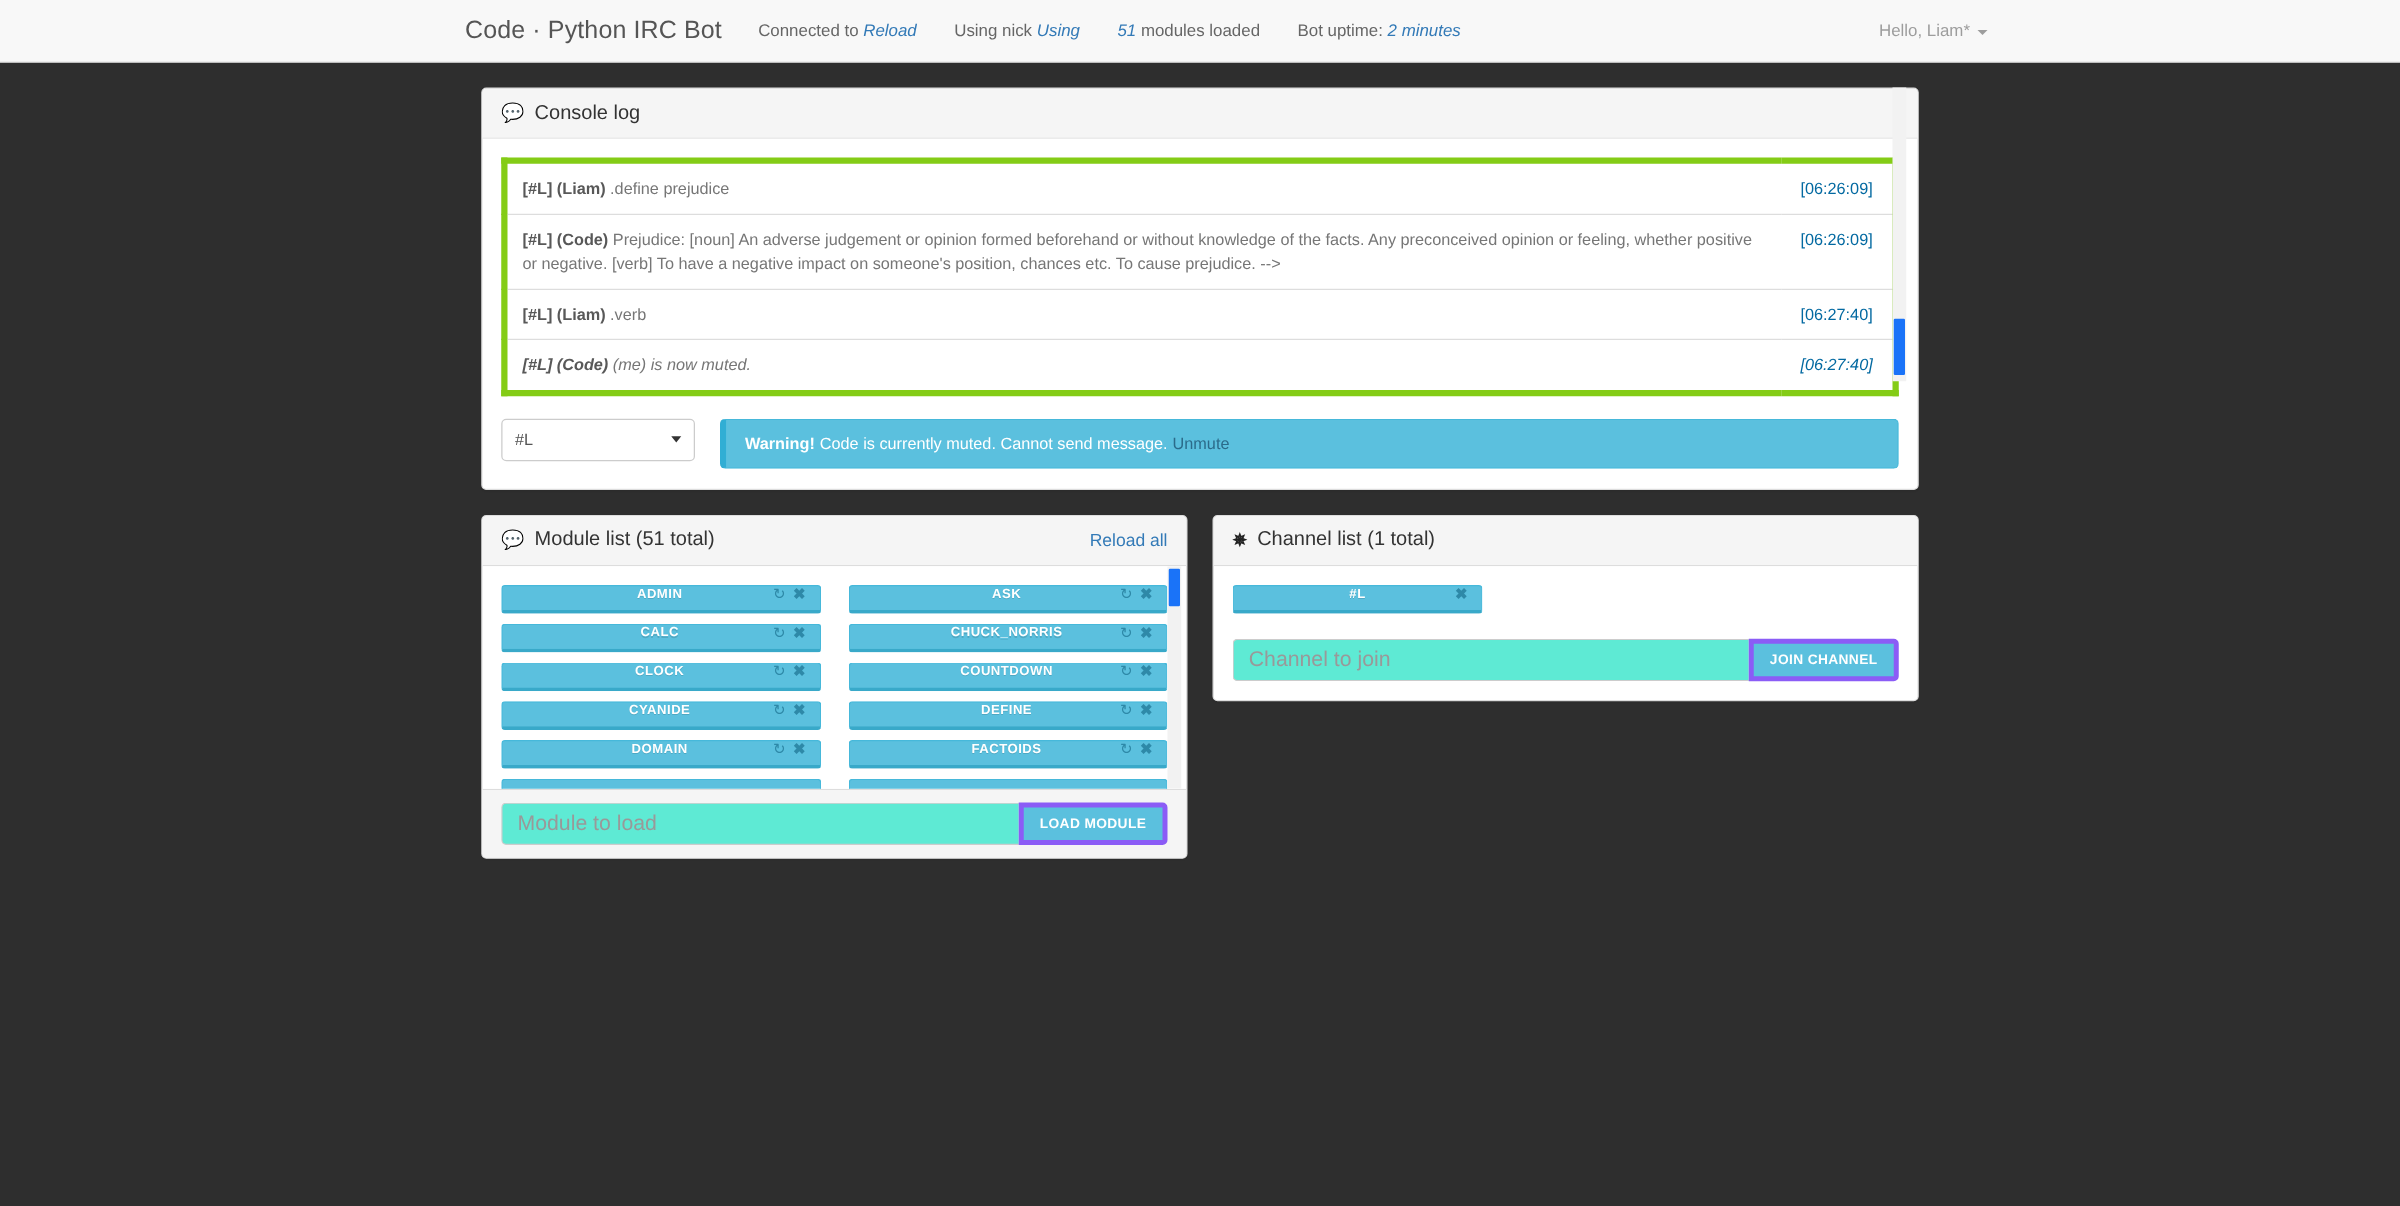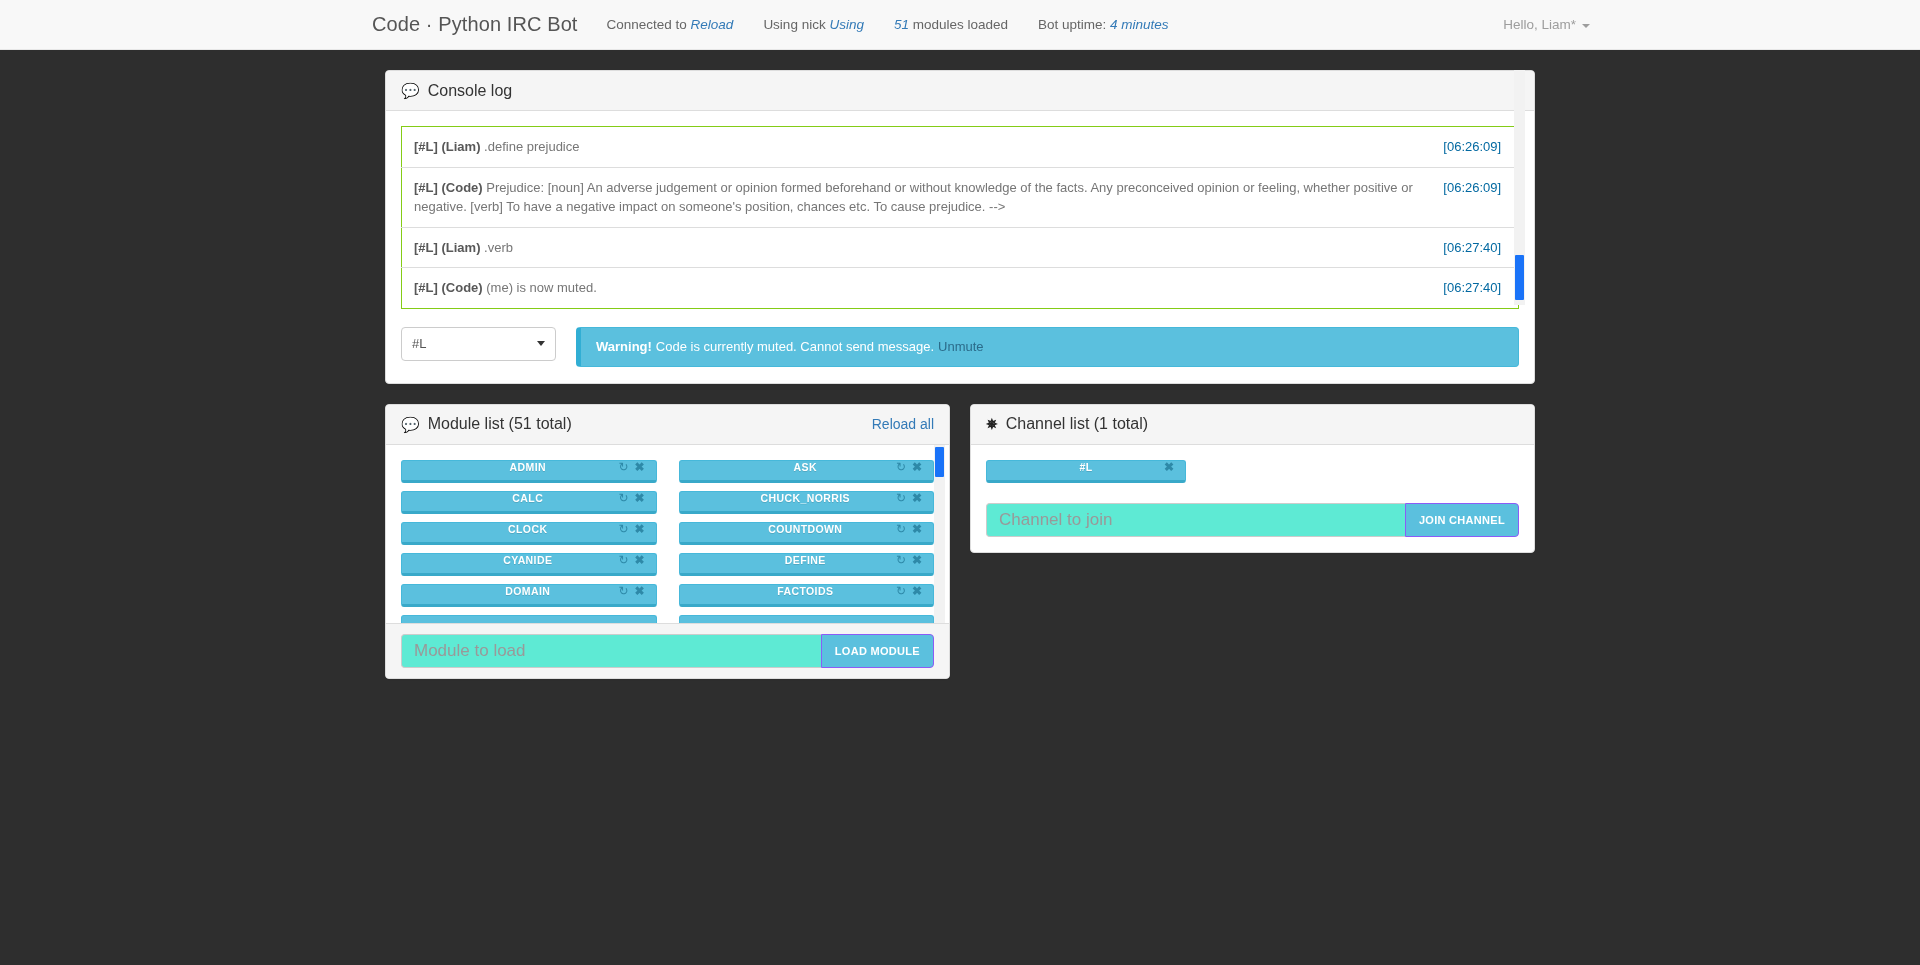--- a/index.html
+++ b/index.html
@@ -120,27 +120,27 @@
   .ico-comment { font-size: 15px; }
   .ico-asterisk { font-size: 14px; font-weight: bold; }
 
   
   .log-wrap {
     position: relative;
     margin: 15px 15px 0 15px;
   }
   .log-table {
     width: 100%;
-    border: 1px solid #84cc16;
+    border: 5px solid #84cc16;
     border-collapse: collapse;
     background: #fff;
     table-layout: fixed;
   }
   .log-table tr { border-bottom: 1px solid #ddd; }
-  .log-table tr:last-child { border-bottom: none; }
+  .log-table tr:last-child { border-bottom: none; font-style: italic; }
   .log-table td {
     padding: 10px 12px;
     font-size: 13px;
     color: #767676;
     vertical-align: top;
     line-height: 1.5;
   }
   .log-table td.msg { }
   .log-table td.ts {
     width: 92px;
@@ -275,21 +275,21 @@
     font-size: 17px;
     color: #555;
     font-family: "Liberation Sans", sans-serif;
     outline: none;
     background: #5eead4;
   }
   .input-group input::placeholder { color: #999; }
   .input-group .btn {
     height: 34px;
     background: #5bc0de;
-    border: 1px solid #8b5cf6;
+    border: 4px solid #8b5cf6;
     border-radius: 0 4px 4px 0;
     color: #fff;
     font-size: 11px;
     font-weight: bold;
     letter-spacing: .3px;
     padding: 0 13px;
     cursor: pointer;
     font-family: "Liberation Sans", sans-serif;
     white-space: nowrap;
   }
@@ -301,21 +301,21 @@
 </head>
 <body>
 
 <div class="navbar">
   <div class="navbar-inner">
     <div class="brand">Code · Python IRC Bot</div>
     <div class="nav-items">
       <div class="nav-item"><span>Connected to </span><em>Reload</em></div>
       <div class="nav-item"><span>Using nick </span><em>Using</em></div>
       <div class="nav-item"><span class="num">51</span><span> modules loaded</span></div>
-      <div class="nav-item"><span>Bot uptime: </span><em>4 minutes</em></div>
+      <div class="nav-item"><span>Bot uptime: </span><em>2 minutes</em></div>
     </div>
   </div>
   <div class="navbar-right">
     <span>Hello, Liam*</span>
     <span class="caret"></span>
   </div>
 </div>
 
 <div class="container">
 

